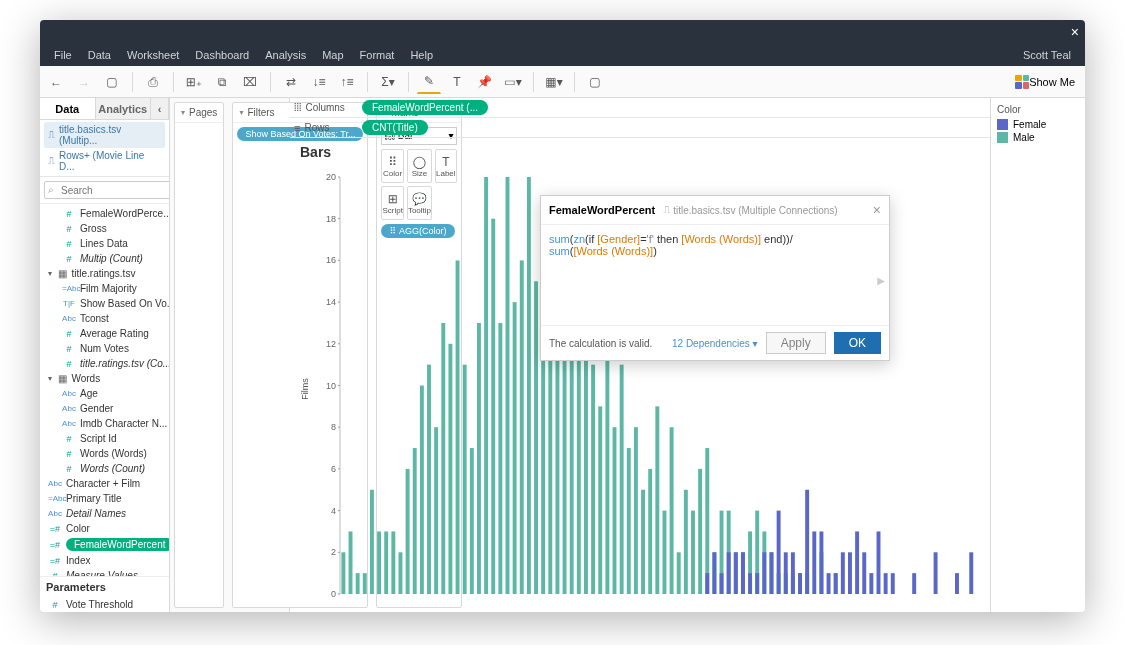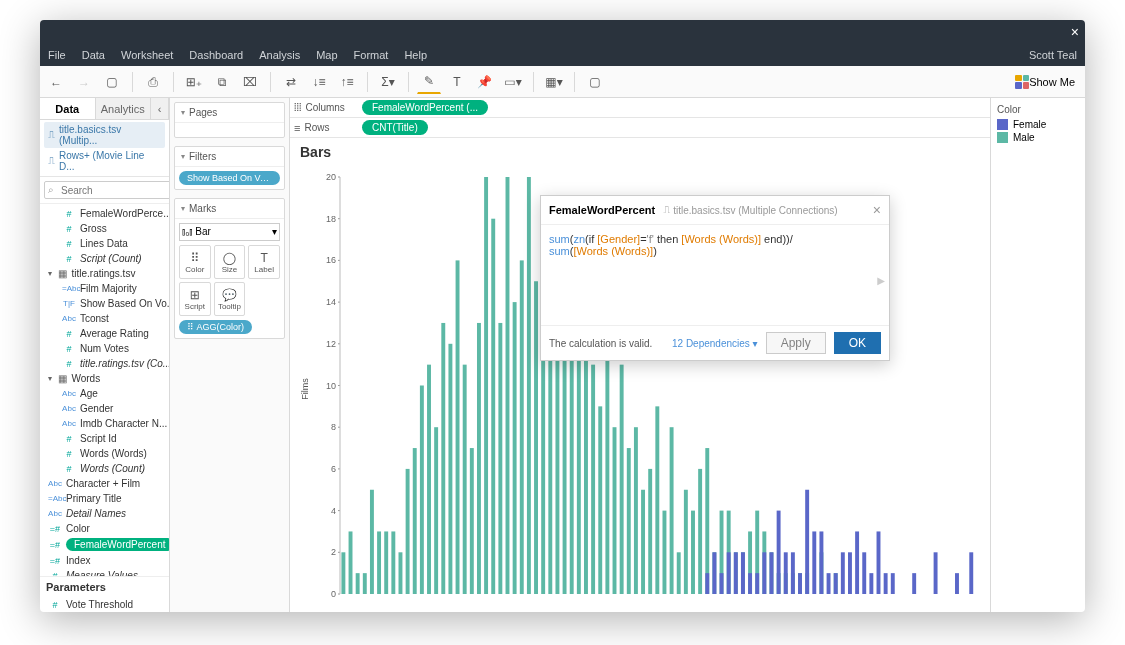--- a/index.html
+++ b/index.html
@@ -3,37 +3,37 @@
 <meta charset="utf-8">
 <style>
 * { box-sizing: border-box; margin: 0; padding: 0; font-family: "Segoe UI", Arial, sans-serif; }
 body { background: #fff; width: 1125px; height: 645px; overflow: hidden; position: relative; }
 .app { position: absolute; top: 20px; left: 40px; width: 1045px; height: 592px; background: #fff; border-radius: 4px; box-shadow: 0 8px 40px rgba(0,0,0,0.3); overflow: hidden; display: flex; flex-direction: column; }
 
 .titlebar { background: #2a333d; color: #fff; height: 24px; display: flex; align-items: center; padding: 0 8px; font-size: 11px; position: relative; }
 .titlebar .close { position: absolute; right: 6px; top: 4px; font-size: 14px; cursor: pointer; }
 .titlebar .title { font-weight: bold; }
 
-.menubar { background: #2a333d; color: #d0d4d8; height: 22px; display: flex; align-items: center; padding: 0 0; font-size: 11px; }
+.menubar { background: #2a333d; color: #d0d4d8; height: 22px; display: flex; align-items: center; padding: 0 6px; font-size: 11px; }
 .menubar .mi { padding: 0 8px; cursor: pointer; }
 .menubar .user { margin-left: auto; padding-right: 8px; }
 
 .toolbar { height: 32px; border-bottom: 1px solid #d9d9d9; display: flex; align-items: center; padding: 0 4px; gap: 4px; background: #fafafa; }
 .toolbar .tb { width: 24px; height: 24px; border: 1px solid transparent; display: flex; align-items: center; justify-content: center; font-size: 12px; color: #555; cursor: pointer; }
 .toolbar .sep { width: 1px; height: 20px; background: #d9d9d9; margin: 0 4px; }
 .toolbar .showme { margin-left: auto; display: flex; align-items: center; font-size: 11px; padding: 0 6px; }
 .showme-icon { width: 14px; height: 14px; display: grid; grid-template-columns: 1fr 1fr; grid-template-rows: 1fr 1fr; gap: 1px; }
 .showme-icon span { border-radius: 1px; }
 
 .body { flex: 1; display: flex; overflow: hidden; }
 
 
 .datapane { width: 130px; border-right: 1px solid #d9d9d9; display: flex; flex-direction: column; font-size: 10px; overflow: hidden; }
 .datapane .tabs { height: 22px; display: flex; border-bottom: 1px solid #d9d9d9; }
-.datapane .tab { flex: 1; display: flex; align-items: center; justify-content: center; font-size: 11px; border-right: 1px solid #d9d9d9; cursor: pointer; }
+.datapane .tab { flex: 1; display: flex; align-items: center; justify-content: center; font-size: 11px; border-right: 1px solid #d9d9d9; cursor: pointer; font-weight: bold; }
 .datapane .tab.active { background: #fff; font-weight: 600; }
 .datapane .tab:not(.active) { background: #f0f0f0; color: #666; }
 .datapane .tab.arrow { flex: 0 0 18px; }
 .dsources { padding: 2px 4px; border-bottom: 1px solid #e5e5e5; }
 .dsrow { display: flex; align-items: center; gap: 4px; padding: 2px 4px; color: #3a77a8; font-size: 10px; cursor: pointer; }
 .dsrow.active { background: #e6eef5; border-radius: 2px; }
 .dsicon { color: #3a77a8; font-size: 10px; }
 .searchrow { display: flex; align-items: center; padding: 4px; gap: 4px; border-bottom: 1px solid #eee; }
 .searchrow input { flex: 1; border: 1px solid #ccc; border-radius: 2px; padding: 2px 16px 2px 4px; font-size: 10px; height: 18px; }
 .searchbox { position: relative; flex: 1; }
@@ -49,21 +49,21 @@
 .frow.table .tico { font-size: 10px; color: #666; }
 .frow.plain { padding-left: 8px; }
 .frow.pill { }
 .frow.pill .lbl { background: #00b17f; color: #fff; border-radius: 9px; padding: 1px 8px; font-size: 10px; }
 .ico.hash { color: #00a699; }
 .ico.abc { color: #4a90d9; font-size: 8px; }
 .ico.equal { color: #00a699; }
 .section-label { padding: 4px 6px; font-size: 11px; font-weight: 600; color: #333; border-top: 1px solid #eee; }
 
 
-.cards { width: 120px; border-right: 1px solid #d9d9d9; display: flex; flex-direction: column; font-size: 10px; background: #fafafa; }
+.cards { width: 120px; border-right: 1px solid #d9d9d9; display: flex; flex-direction: row; font-size: 10px; background: #fafafa; }
 .card { border: 1px solid #d9d9d9; border-radius: 2px; margin: 4px; background: #fff; }
 .card-head { display: flex; align-items: center; padding: 4px 6px; border-bottom: 1px solid #eee; font-size: 10px; color: #555; }
 .card-head::before { content: "▾"; font-size: 8px; margin-right: 4px; color: #888; }
 .card-body { padding: 4px; }
 .filterpill { background: #4ba8ca; color: #fff; border-radius: 10px; padding: 2px 8px; font-size: 9px; white-space: nowrap; overflow: hidden; text-overflow: ellipsis; }
 .markselect { width: 100%; border: 1px solid #ccc; font-size: 10px; padding: 2px; background: #fff; }
 .markgrid { display: grid; grid-template-columns: repeat(3,1fr); gap: 3px; margin-top: 4px; }
 .markcell { border: 1px solid #d9d9d9; border-radius: 2px; background: #fff; height: 34px; display: flex; flex-direction: column; align-items: center; justify-content: center; font-size: 8px; color: #555; cursor: pointer; }
 .markcell .ci { font-size: 12px; height: 14px; display: flex; align-items: center; }
 .aggpill { background: #4ba8ca; color: #fff; border-radius: 10px; padding: 2px 8px; font-size: 9px; margin-top: 4px; display: inline-flex; align-items: center; gap: 4px; }
@@ -194,21 +194,21 @@
           <div class="frow">
             <span class="ico hash">#</span>
             <span class="lbl">Gross</span>
           </div>
           <div class="frow">
             <span class="ico hash">#</span>
             <span class="lbl">Lines Data</span>
           </div>
           <div class="frow italic">
             <span class="ico hash">#</span>
-            <span class="lbl">Script (Count)</span>
+            <span class="lbl">Multip (Count)</span>
           </div>
           <div class="frow table">
             <span class="tico">▦</span>
             <span class="lbl">title.ratings.tsv</span>
           </div>
           <div class="frow">
             <span class="ico abc">=Abc</span>
             <span class="lbl">Film Majority</span>
           </div>
           <div class="frow">

